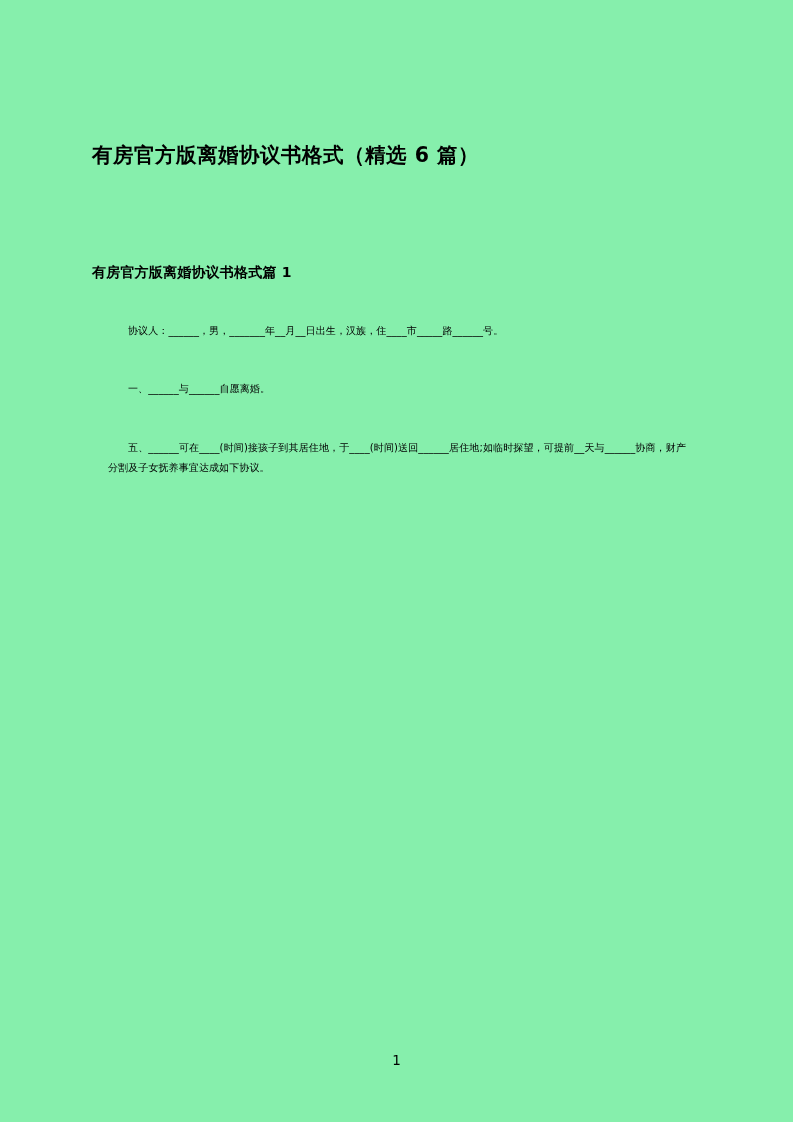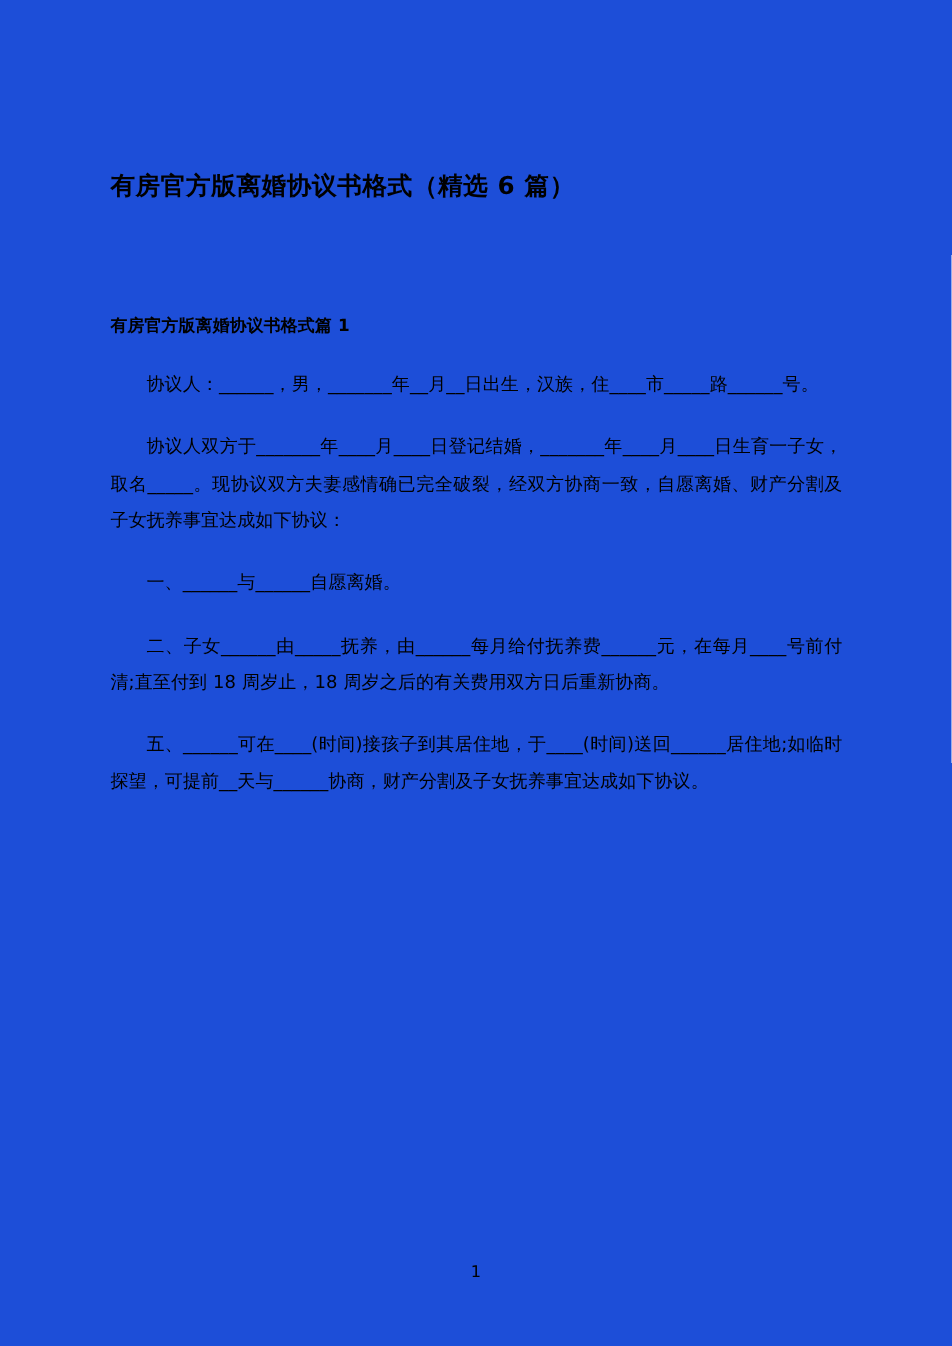--- a/index.html
+++ b/index.html
@@ -9,21 +9,21 @@
   }
   body {
     font-family: "DejaVu Sans", "Liberation Sans", sans-serif;
     color: #000000;
   }
   .page {
     position: relative;
     width: 793px;
     height: 1122px;
     margin: 0 auto;
-    background: #1d4ed8;
+    background: #86efac;
     overflow: hidden;
     box-sizing: border-box;
   }
   .content {
     position: absolute;
     left: 92px;
     top: 0;
     width: 610px;
   }
   .doc-title {
@@ -35,23 +35,23 @@
   }
   .section-heading {
     font-size: 14px;
     font-weight: bold;
     margin-top: 90px;
     margin-bottom: 0;
     line-height: 1.6;
     letter-spacing: 0.2px;
   }
   p.para {
-    font-size: 15px;
+    font-size: 10px;
     line-height: 2.02;
-    margin: 0;
+    margin: 16px;
     padding-top: 22px;
     text-align: justify;
     text-justify: inter-ideograph;
     letter-spacing: 0.1px;
   }
   p.para.indent {
     text-indent: 2em;
   }
   .page-number {
     position: absolute;
@@ -68,22 +68,20 @@
 
 <div class="page">
 
   <div class="content">
 
     <h1 class="doc-title">有房官方版离婚协议书格式（精选 6 篇）</h1>
 
     <h2 class="section-heading">有房官方版离婚协议书格式篇 1</h2>
 
     <p class="para indent">协议人：______，男，_______年__月__日出生，汉族，住____市_____路______号。</p>
-    <p class="para indent">协议人双方于_______年____月____日登记结婚，_______年____月____日生育一子女，取名_____。现协议双方夫妻感情确已完全破裂，经双方协商一致，自愿离婚、财产分割及子女抚养事宜达成如下协议：</p>
     <p class="para indent">一、______与______自愿离婚。</p>
-    <p class="para indent">二、子女______由_____抚养，由______每月给付抚养费______元，在每月____号前付清;直至付到 18 周岁止，18 周岁之后的有关费用双方日后重新协商。</p>
     <p class="para indent">五、______可在____(时间)接孩子到其居住地，于____(时间)送回______居住地;如临时探望，可提前__天与______协商，财产分割及子女抚养事宜达成如下协议。</p>
 
   </div>
 
   <div class="page-number">1</div>
 
 </div>
 
 </body></html>

